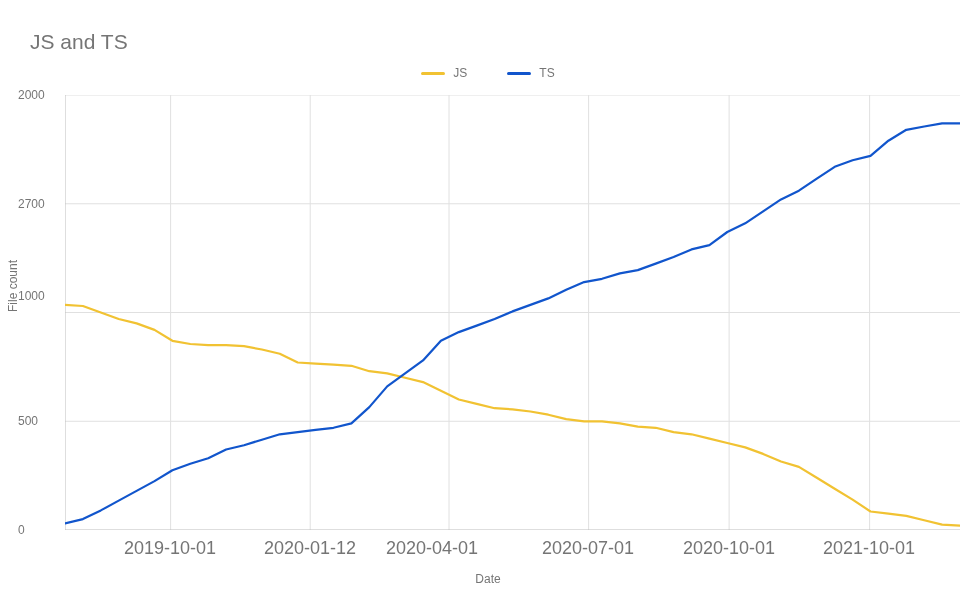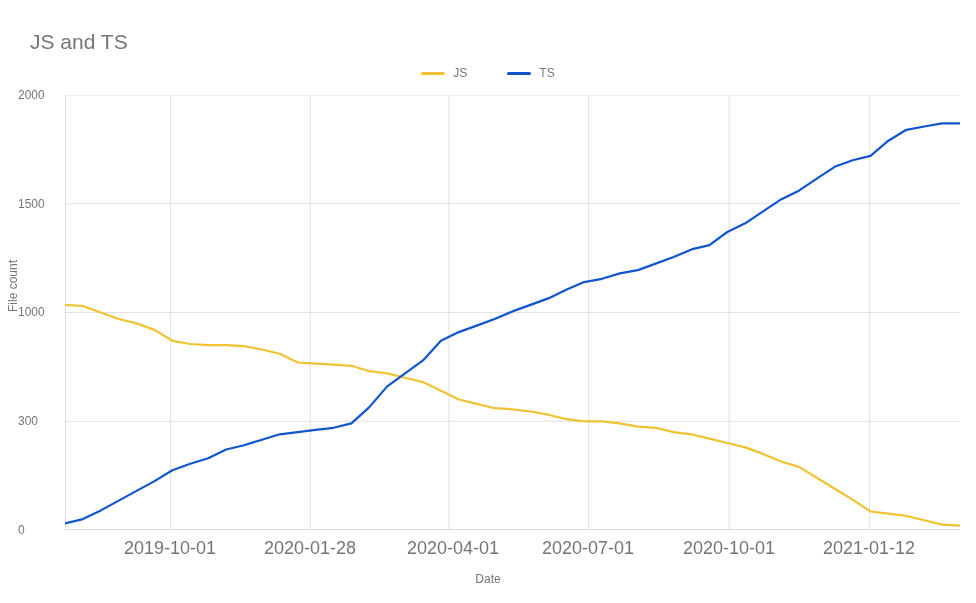--- a/index.html
+++ b/index.html
@@ -118,31 +118,31 @@
     <div class="legend-item">
       <span class="swatch" style="border-top-color:#1155cc"></span>
       <span>TS</span>
     </div>
   </div>
 
   <div class="y-axis-title">File count</div>
   <div class="x-axis-title">Date</div>
 
   <div class="y-tick-label" style="top:530px">0</div>
-  <div class="y-tick-label" style="top:421px">300</div>
-  <div class="y-tick-label" style="top:312px">1000</div>
-  <div class="y-tick-label" style="top:204px">1500</div>
+  <div class="y-tick-label" style="top:421px">500</div>
+  <div class="y-tick-label" style="top:296px">1000</div>
+  <div class="y-tick-label" style="top:204px">2700</div>
   <div class="y-tick-label" style="top:95px">2000</div>
 
   <div class="x-tick-label" style="left:170px">2019-10-01</div>
-  <div class="x-tick-label" style="left:310px">2020-01-28</div>
-  <div class="x-tick-label" style="left:453px">2020-04-01</div>
+  <div class="x-tick-label" style="left:310px">2020-01-12</div>
+  <div class="x-tick-label" style="left:432px">2020-04-01</div>
   <div class="x-tick-label" style="left:588px">2020-07-01</div>
   <div class="x-tick-label" style="left:729px">2020-10-01</div>
-  <div class="x-tick-label" style="left:869px">2021-01-12</div>
+  <div class="x-tick-label" style="left:869px">2021-10-01</div>
 
   <div class="plot-area">
     <svg width="895" height="435" viewBox="0 0 895 435">
       <g class="grid">
 
         <line x1="0" x2="895" y1="0" y2="0"></line>
         <line x1="0" x2="895" y1="108.75" y2="108.75"></line>
         <line x1="0" x2="895" y1="217.5" y2="217.5"></line>
         <line x1="0" x2="895" y1="326.25" y2="326.25"></line>
 

